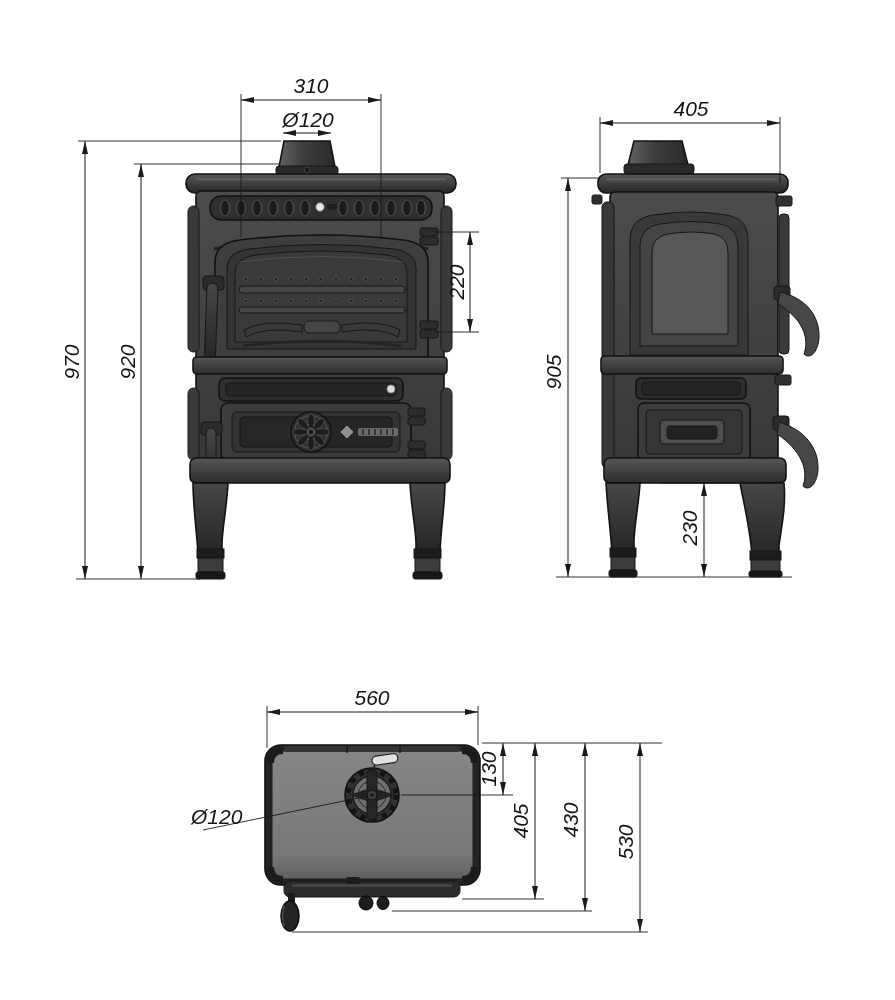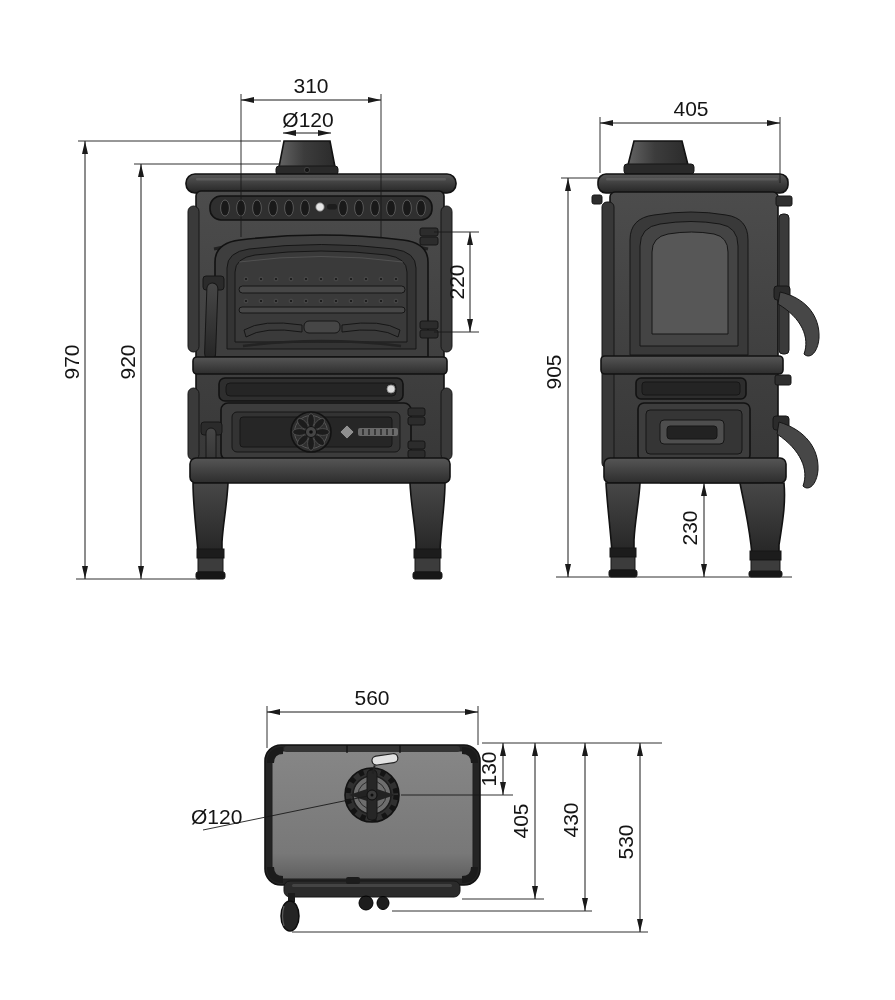--- a/index.html
+++ b/index.html
@@ -1,16 +1,16 @@
 <!DOCTYPE html>
 <html><head>
 <meta charset="utf-8">
 <style>
   html,body{margin:0;padding:0;background:#ffffff;}
-  .stage{width:895px;height:1000px;position:relative;background:#fff;overflow:hidden;}
+  .stage{width:895px;height:1000px;position:relative;background:#fff;overflow:hidden;font-style:italic;}
   .dim{stroke:#1a1a1a;stroke-width:1;fill:none;}
   .ext{stroke:#1a1a1a;stroke-width:.9;fill:none;}
   .dm{font-family:"Liberation Sans","DejaVu Sans",sans-serif;font-size:21px;fill:#141414;}
   .o2{stroke:#121212;stroke-width:1.6;}
   .o1{stroke:#161616;stroke-width:1;}
 </style>
 </head>
 <body>
 
 <div class="stage">

